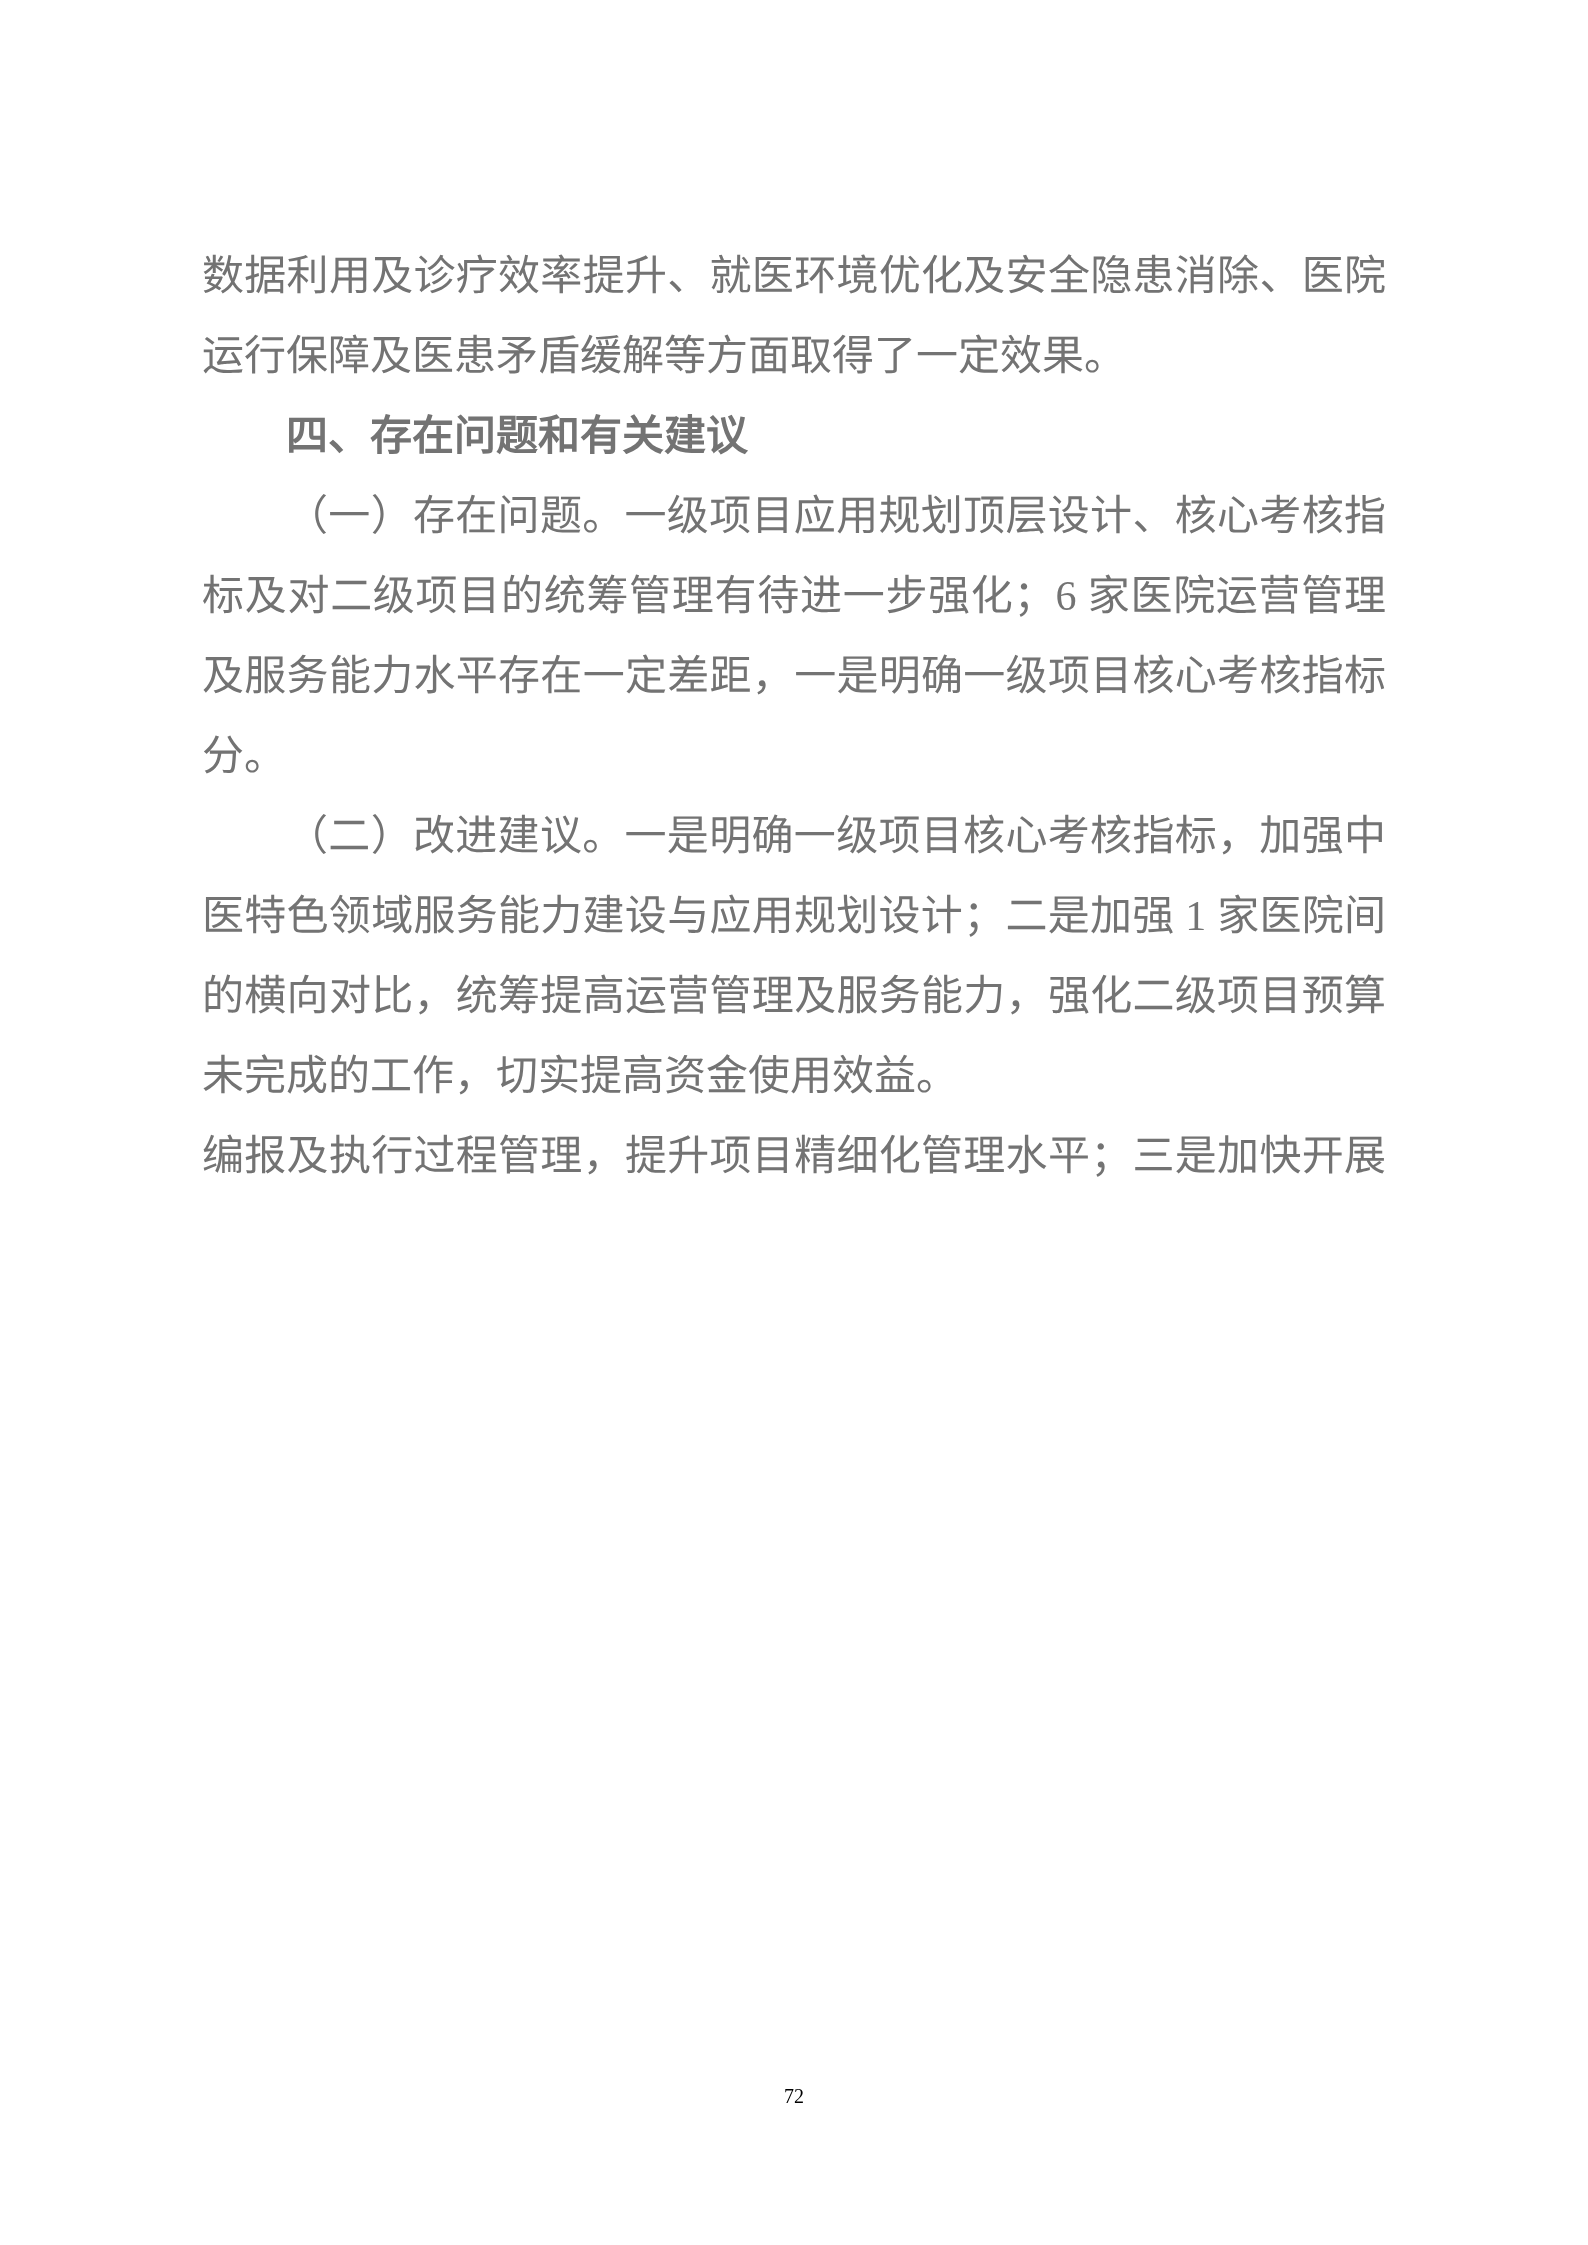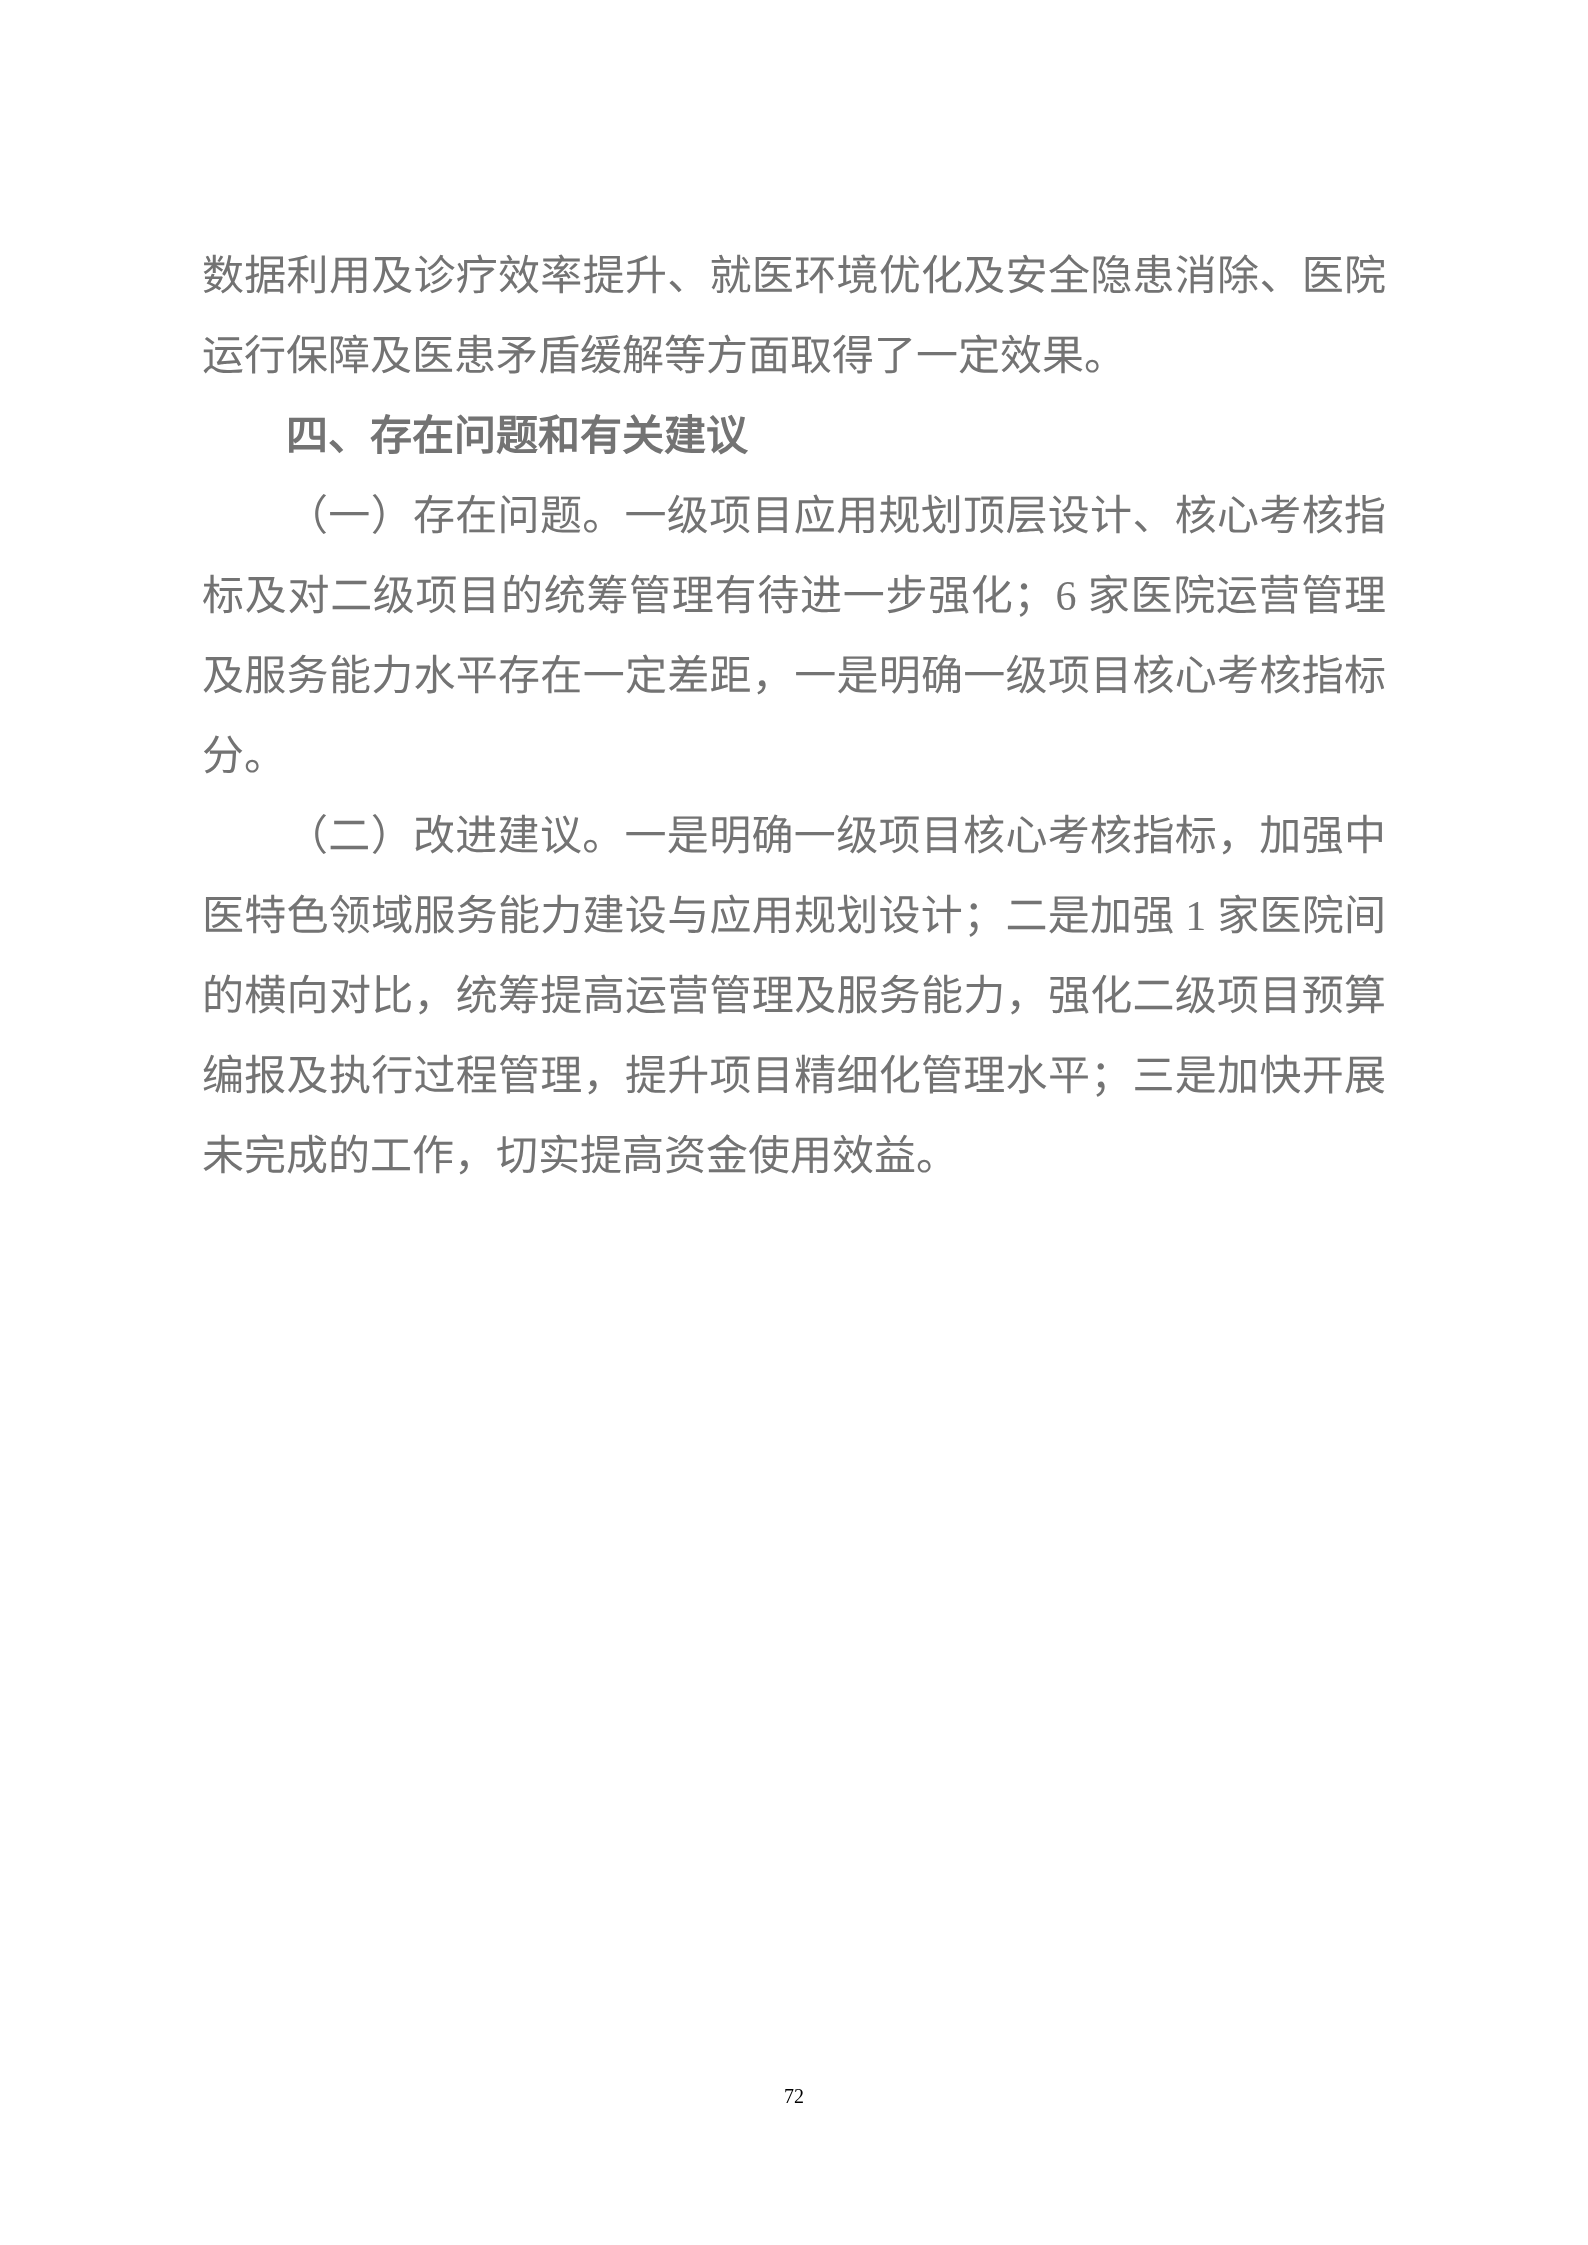--- a/index.html
+++ b/index.html
@@ -80,22 +80,22 @@
     <div class="line heading">四、存在问题和有关建议</div>
 
     <div class="line just indent">（一）存在问题。一级项目应用规划顶层设计、核心考核指</div>
     <div class="line just">标及对二级项目的统筹管理有待进一步强化；6 家医院运营管理</div>
     <div class="line just">及服务能力水平存在一定差距，一是明确一级项目核心考核指标</div>
     <div class="line last">分。</div>
 
     <div class="line just indent">（二）改进建议。一是明确一级项目核心考核指标，加强中</div>
     <div class="line just">医特色领域服务能力建设与应用规划设计；二是加强 1 家医院间</div>
     <div class="line just">的横向对比，统筹提高运营管理及服务能力，强化二级项目预算</div>
+    <div class="line last">未完成的工作，切实提高资金使用效益。</div>
     <div class="line just">编报及执行过程管理，提升项目精细化管理水平；三是加快开展</div>
-    <div class="line last">未完成的工作，切实提高资金使用效益。</div>
 
   </div>
 
   <div class="footer">
     <span class="page-number">72</span>
   </div>
 
 </div>
 
 </body></html>

